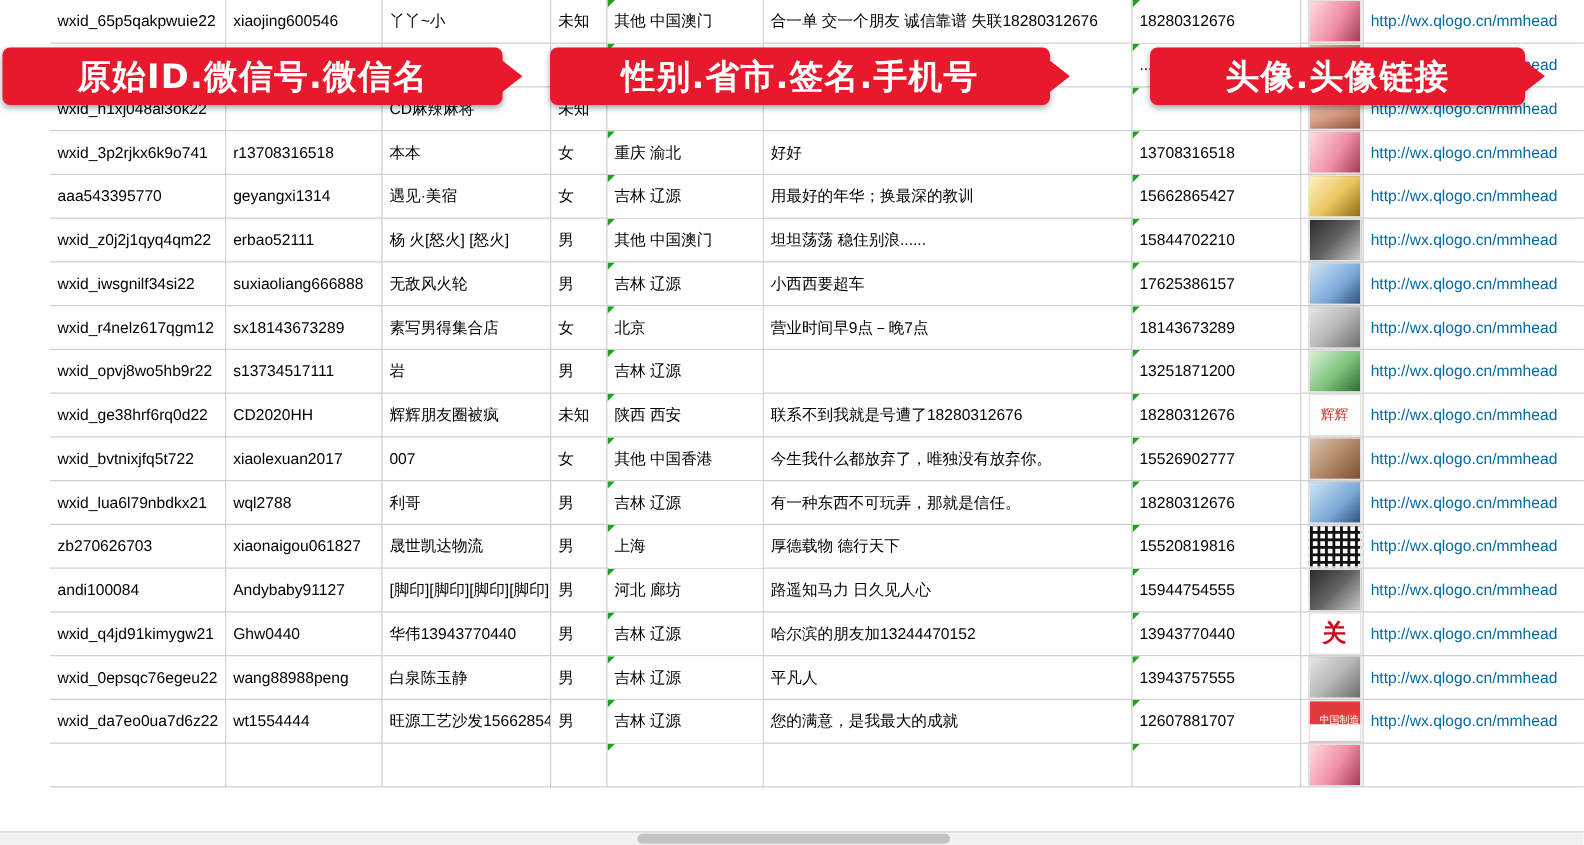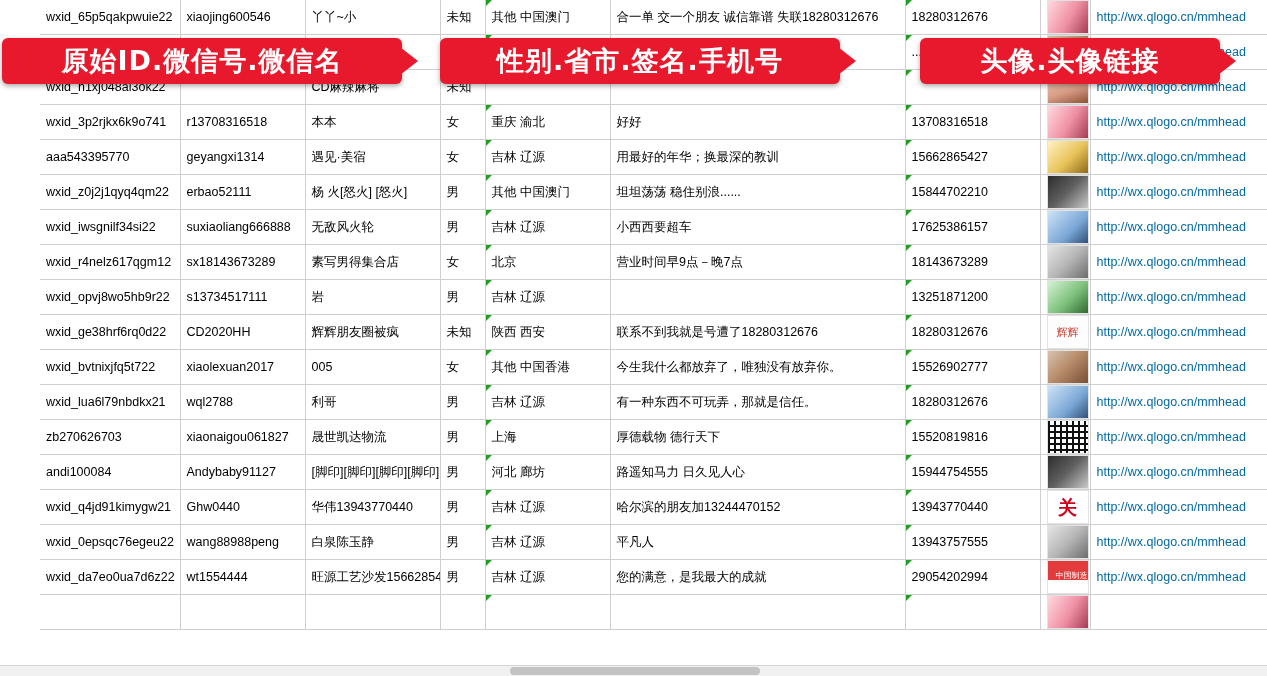--- a/index.html
+++ b/index.html
@@ -319,21 +319,21 @@
           <td>联系不到我就是号遭了18280312676</td>
           <td class="flag">18280312676</td>
           <td class="avatar">
             <div class="thumb av-text">辉辉</div>
           </td>
           <td class="url">http://wx.qlogo.cn/mmhead</td>
         </tr>
         <tr>
           <td>wxid_bvtnixjfq5t722</td>
           <td>xiaolexuan2017</td>
-          <td>005</td>
+          <td>007</td>
           <td class="sex">女</td>
           <td class="flag">其他 中国香港</td>
           <td>今生我什么都放弃了，唯独没有放弃你。</td>
           <td class="flag">15526902777</td>
           <td class="avatar">
             <div class="thumb av-a"></div>
           </td>
           <td class="url">http://wx.qlogo.cn/mmhead</td>
         </tr>
         <tr>
@@ -401,21 +401,21 @@
           </td>
           <td class="url">http://wx.qlogo.cn/mmhead</td>
         </tr>
         <tr>
           <td>wxid_da7eo0ua7d6z22</td>
           <td>wt1554444</td>
           <td>旺源工艺沙发15662854</td>
           <td class="sex">男</td>
           <td class="flag">吉林 辽源</td>
           <td>您的满意，是我最大的成就</td>
-          <td class="flag">29054202994</td>
+          <td class="flag">12607881707</td>
           <td class="avatar">
             <div class="thumb av-flag">中国制造</div>
           </td>
           <td class="url">http://wx.qlogo.cn/mmhead</td>
         </tr>
         <tr>
           <td></td>
           <td></td>
           <td></td>
           <td class="sex"></td>

